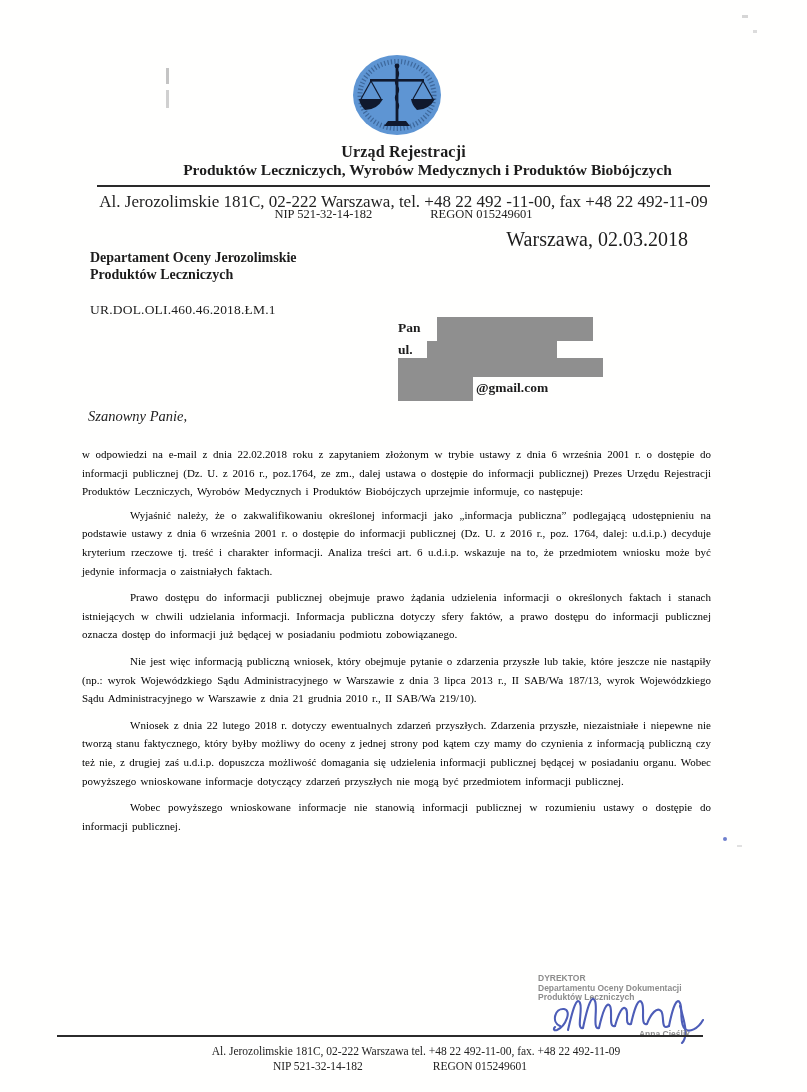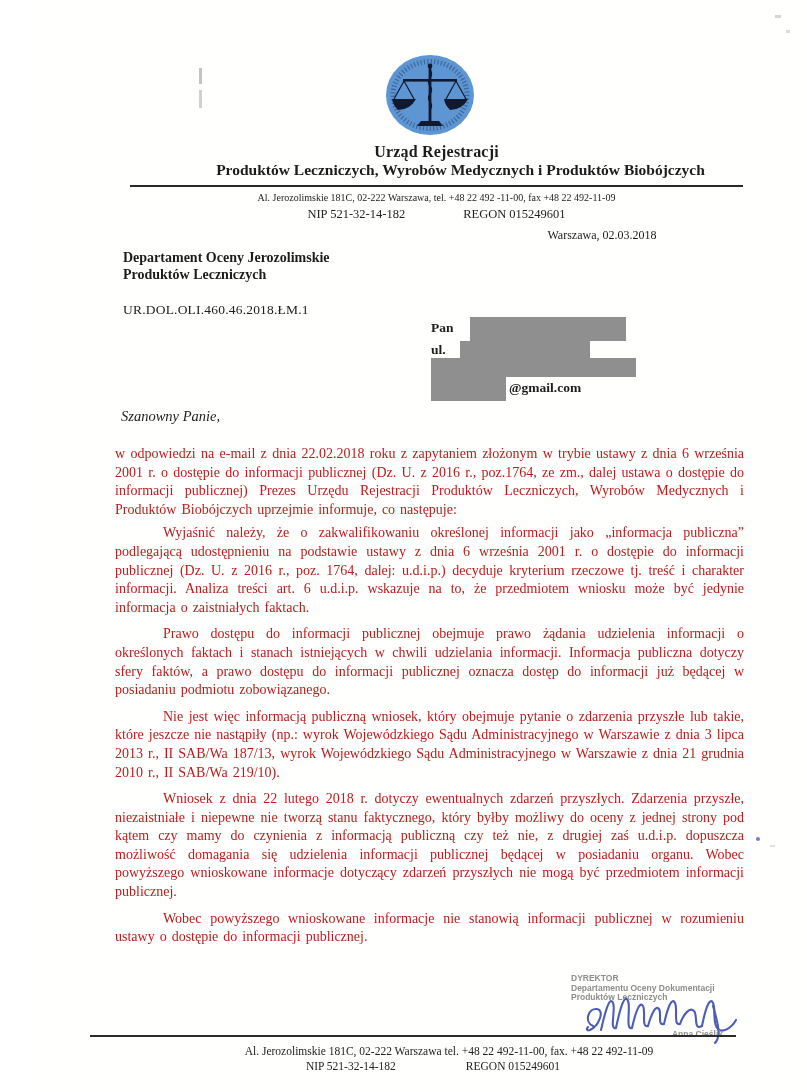--- a/index.html
+++ b/index.html
@@ -4,33 +4,33 @@
 <style>
   * { margin: 0; padding: 0; box-sizing: border-box; }
   html, body { background: #ffffff; }
   body {
     width: 807px; height: 1092px;
     position: relative;
     font-family: "Liberation Serif", serif;
     color: #1c1c1c;
     overflow: hidden;
   }
-  .page { position: absolute; inset: 0; background: #fffffe; margin-left: 33px; }
+  .page { position: absolute; inset: 0; background: #fffffe; }
 
   
   .logo-wrap { position: absolute; left: 352px; top: 54px; width: 90px; height: 82px; }
   .org-name { position: absolute; left: 0; width: 807px; text-align: center; font-weight: bold; }
   .org-line1 { top: 143px; font-size: 16px; letter-spacing: .2px; }
   .org-line2 { top: 161px; font-size: 15.5px; padding-left: 48px; }
   .header-rule { position: absolute; left: 97px; top: 185px; width: 613px; height: 2px; background: #2a2a2a; }
-  .header-address { position: absolute; left: 0; top: 192px; width: 807px; text-align: center; font-size: 10px; color: #222; }
+  .header-address { position: absolute; left: 0; top: 192px; width: 807px; text-align: center; font-size: 17px; color: #222; }
   .header-ids { position: absolute; left: 0; top: 207px; width: 807px; text-align: center; font-size: 12.5px; color: #222; }
   .header-ids .gap { display: inline-block; width: 58px; }
 
-  .date-line { position: absolute; left: 450px; top: 228px; width: 238px; text-align: center; font-size: 12px; }
+  .date-line { position: absolute; left: 450px; top: 228px; width: 238px; text-align: right; font-size: 20px; }
 
   .dept { position: absolute; left: 90px; top: 249px; font-weight: bold; font-size: 14px; line-height: 17px; }
   .ref-number { position: absolute; left: 90px; top: 302px; font-size: 13.5px; letter-spacing: .2px; }
 
   
   .recipient { position: absolute; left: 398px; top: 316px; width: 230px; height: 90px; font-size: 13.5px; font-weight: bold; }
   .redact { position: absolute; background: #8f8f8f; }
   .r-label { position: absolute; }
   .rx1 { left: 39px; top: 1px;  width: 156px; height: 24px; }
   .rx2 { left: 29px; top: 25px; width: 130px; height: 17px; }
@@ -38,22 +38,22 @@
   .rx4 { left: 0px;  top: 61px; width: 75px;  height: 24px; }
   .lab1 { left: 0; top: 4px; text-align: center; }
   .lab2 { left: 0; top: 26px; }
   .lab-email { left: 78px; top: 64px; }
 
   .salutation { position: absolute; left: 88px; top: 408px; font-style: italic; font-size: 14.5px; }
 
   
   .letter-body {
     position: absolute; left: 82px; top: 445px; width: 629px;
-    font-size: 14px; line-height: 18.6px; text-align: justify;
-    word-spacing: 1.5px; color: #b91c1c;
+    font-size: 11px; line-height: 18.6px; text-align: justify;
+    word-spacing: 1.5px; color: #000000;
   }
   .letter-body p { margin: 0 0 8px 0; text-indent: 48px; }
   .letter-body p.no-indent { text-indent: 0; margin-bottom: 5px; }
 
   
   .stamp {
     position: absolute; left: 538px; top: 974px; width: 174px;
     font-family: "Liberation Sans", sans-serif;
     font-size: 8.5px; line-height: 9.5px; color: #8d8d8d; font-weight: bold;
   }

